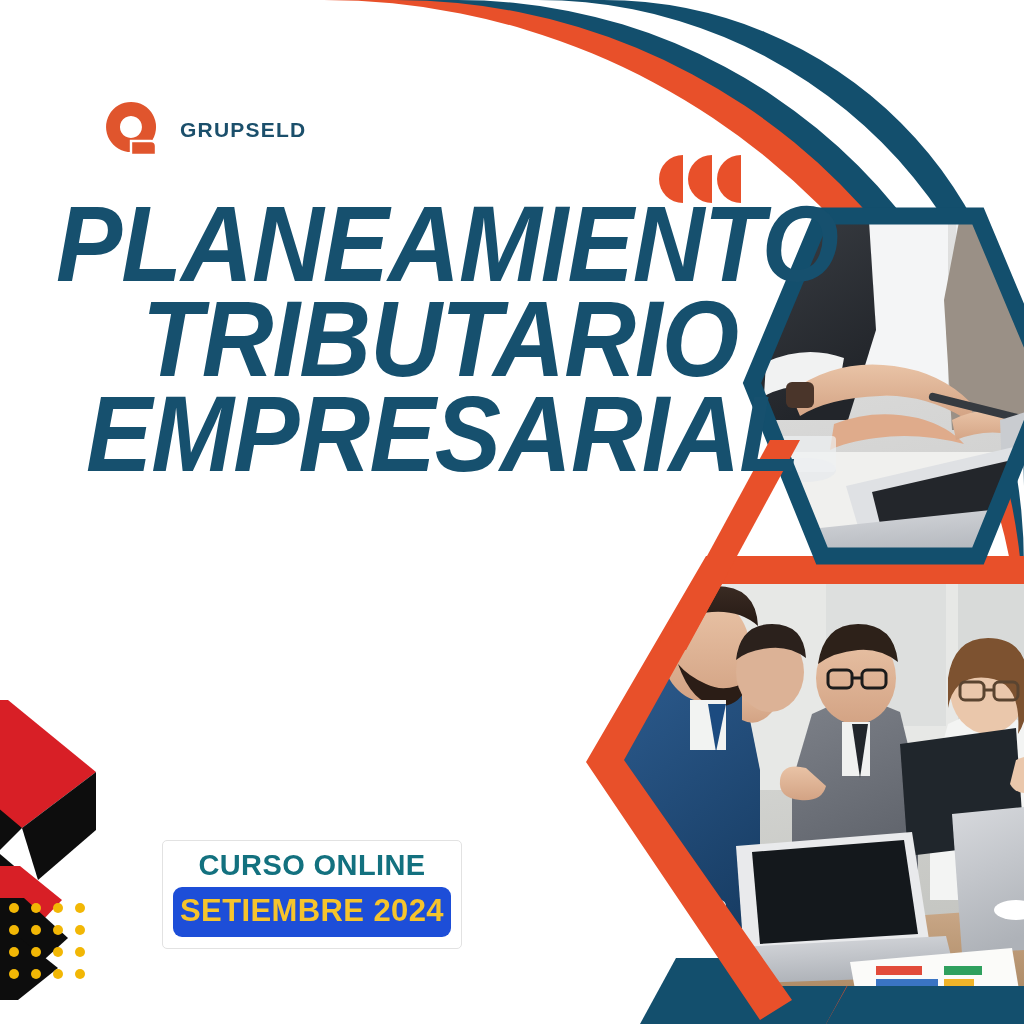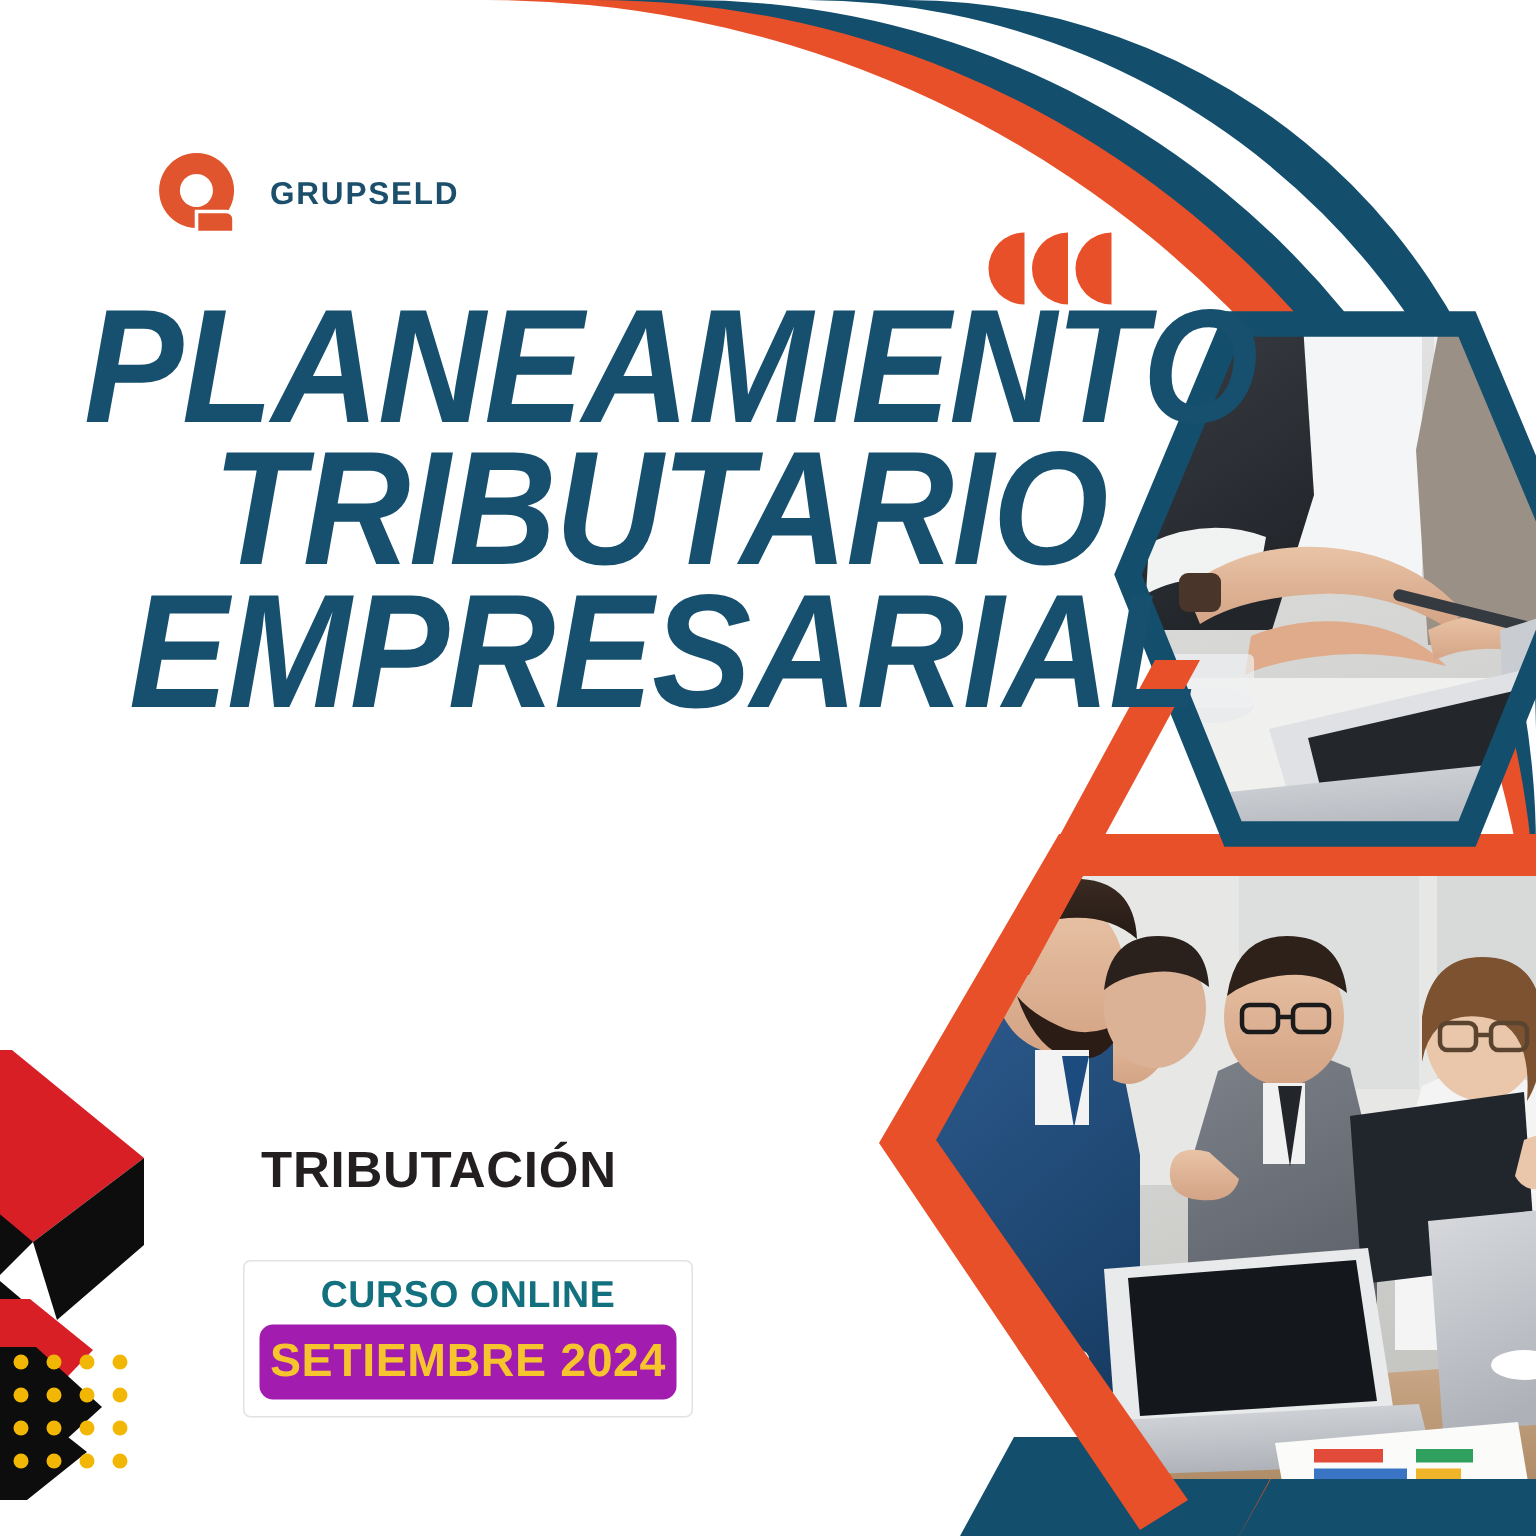--- a/index.html
+++ b/index.html
@@ -75,30 +75,30 @@
     width:300px;
     padding:9px 10px 11px 10px;
     box-sizing:border-box;
     border:1px solid #e2e2e2;
     border-radius:5px;
     background:#ffffff;
     z-index:35;
   }
   #badge-top{
     text-align:center;
-    font-size:25px;
+    font-size:29px;
     font-weight:bold;
     color:#13717f;
     letter-spacing:0.4px;
     line-height:1.05;
     white-space:nowrap;
   }
   #badge-pill{
     margin-top:7px;
-    background:#a21caf;
+    background:#1d4ed8;
     border-radius:9px;
     text-align:center;
     padding:6px 6px 8px 6px;
   }
   #badge-date{
     font-size:31px;
     font-weight:bold;
     color:#f6c42c;
     letter-spacing:0.4px;
     white-space:nowrap;
@@ -329,21 +329,20 @@
     </div>
     <div id="brand-name">GRUPSELD</div>
   </div>
 
   <div id="headline">
     <div class="hl-line" id="hl-1">PLANEAMIENTO</div>
     <div class="hl-line" id="hl-2">TRIBUTARIO</div>
     <div class="hl-line" id="hl-3">EMPRESARIAL</div>
   </div>
 
-  <div id="category">TRIBUTACIÓN</div>
 
   <div id="badge-frame">
     <div id="badge-top">CURSO ONLINE</div>
     <div id="badge-pill">
       <span id="badge-date">SETIEMBRE 2024</span>
     </div>
   </div>
 
 </div>
 

